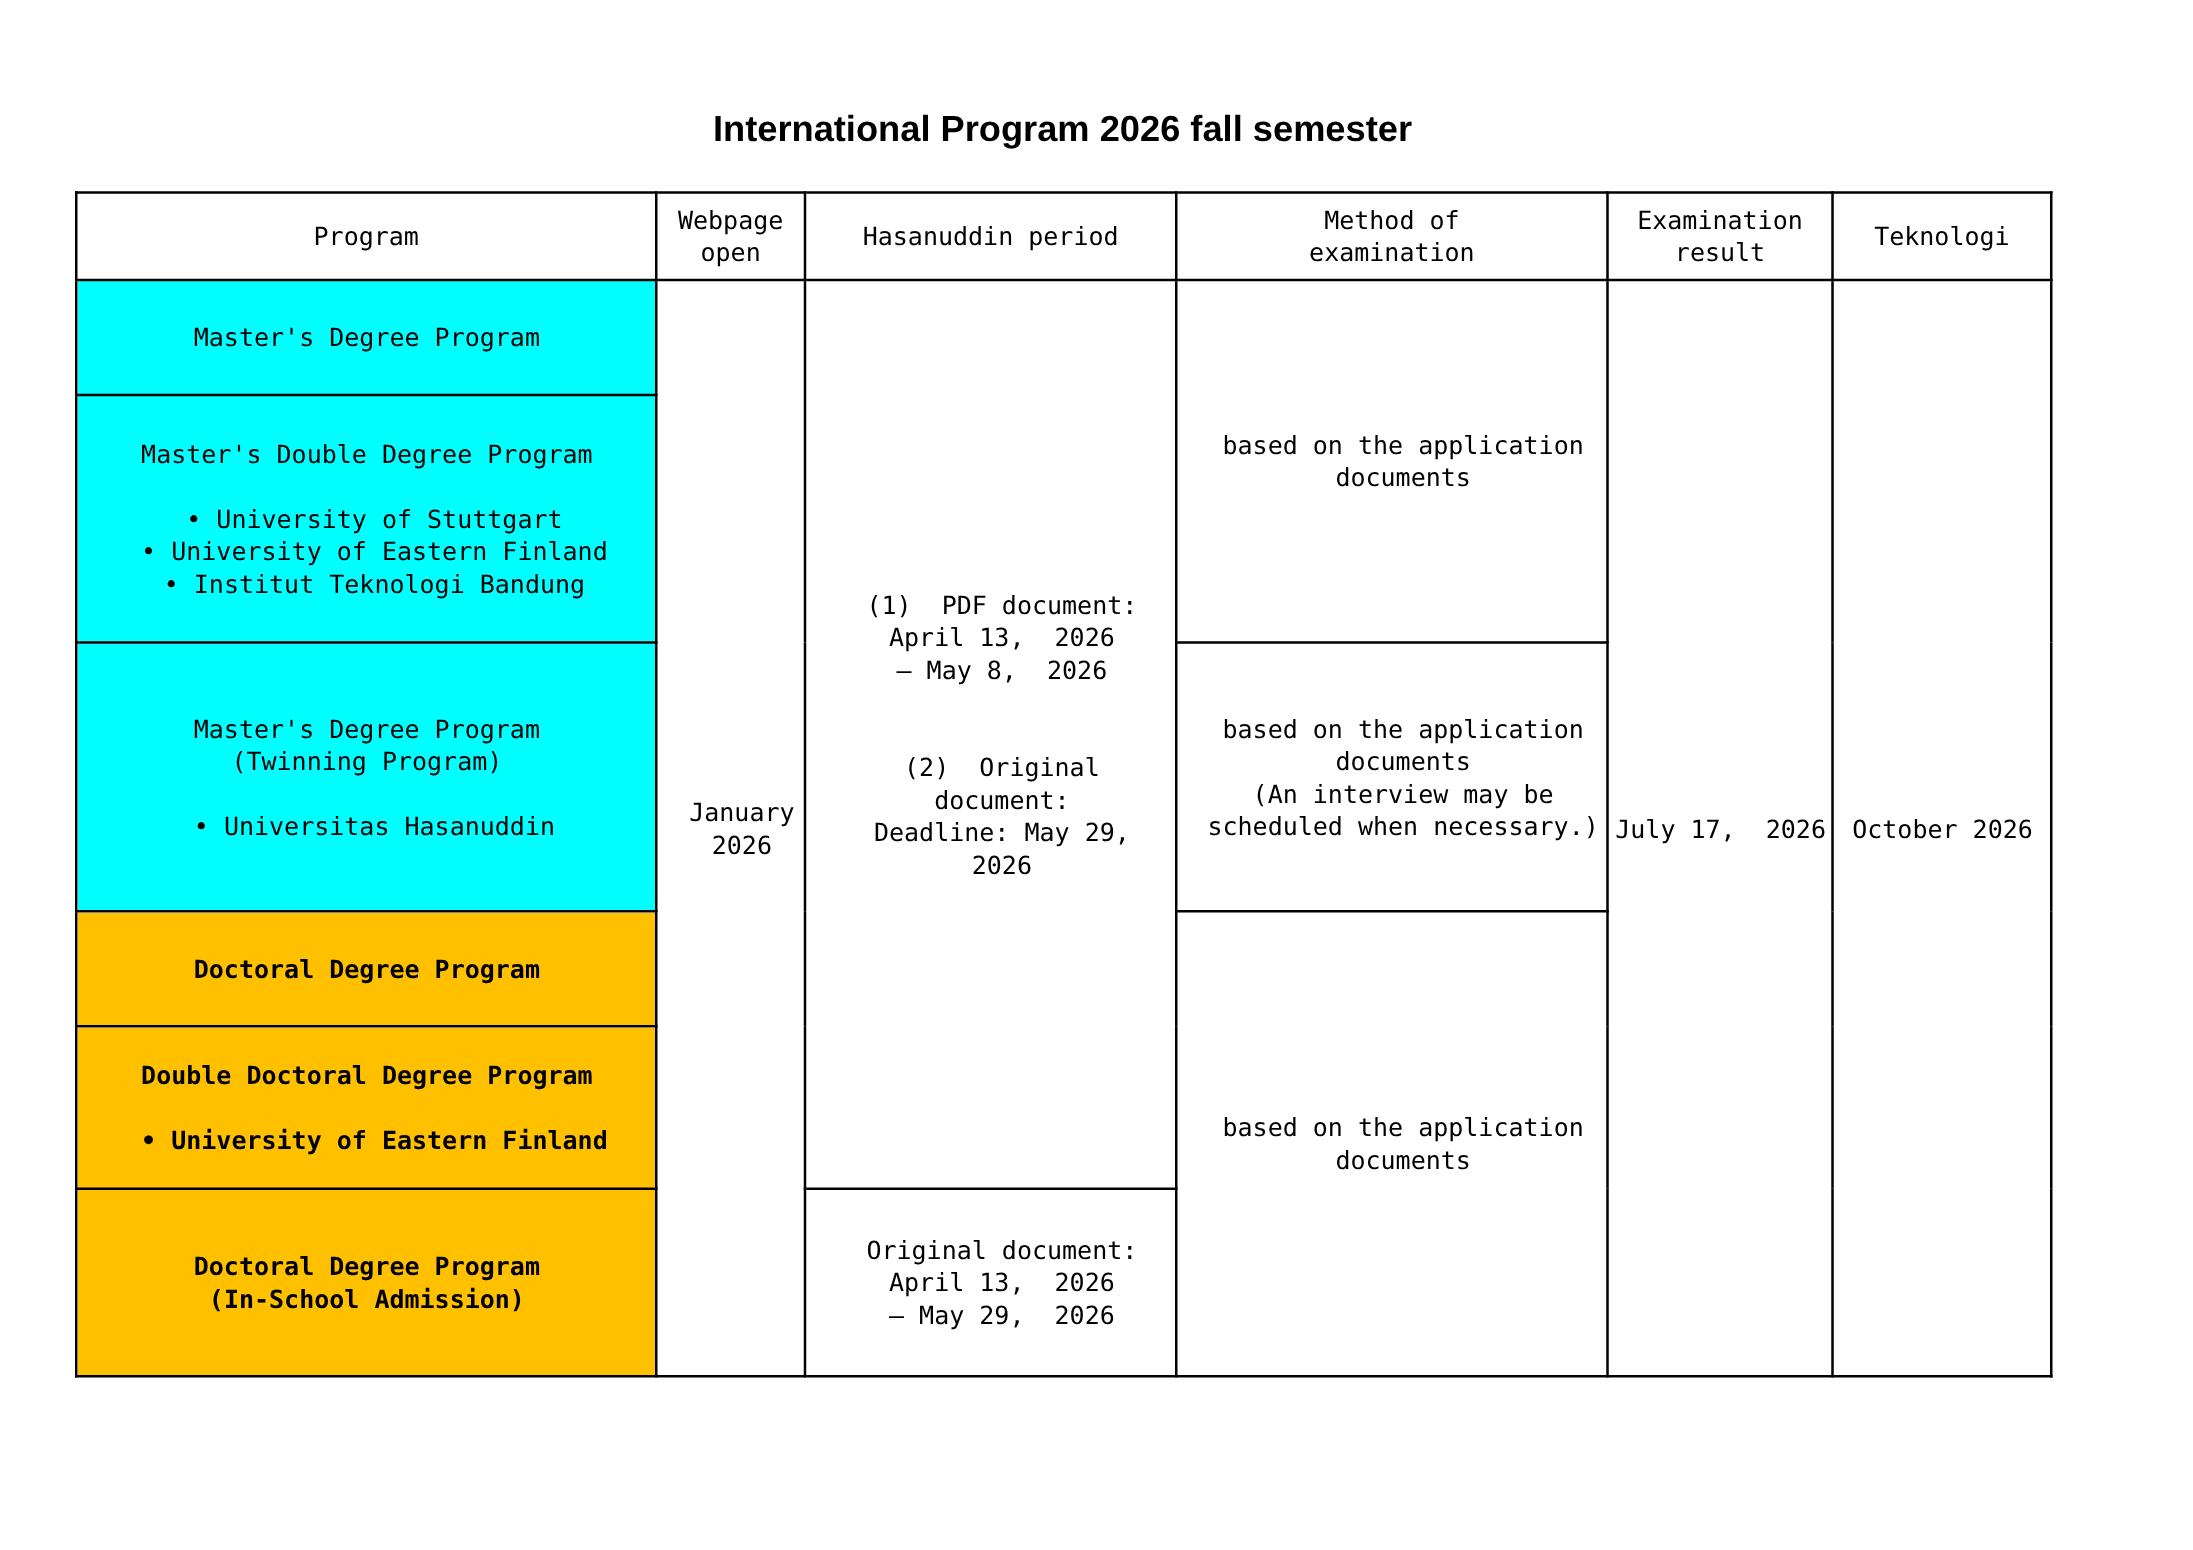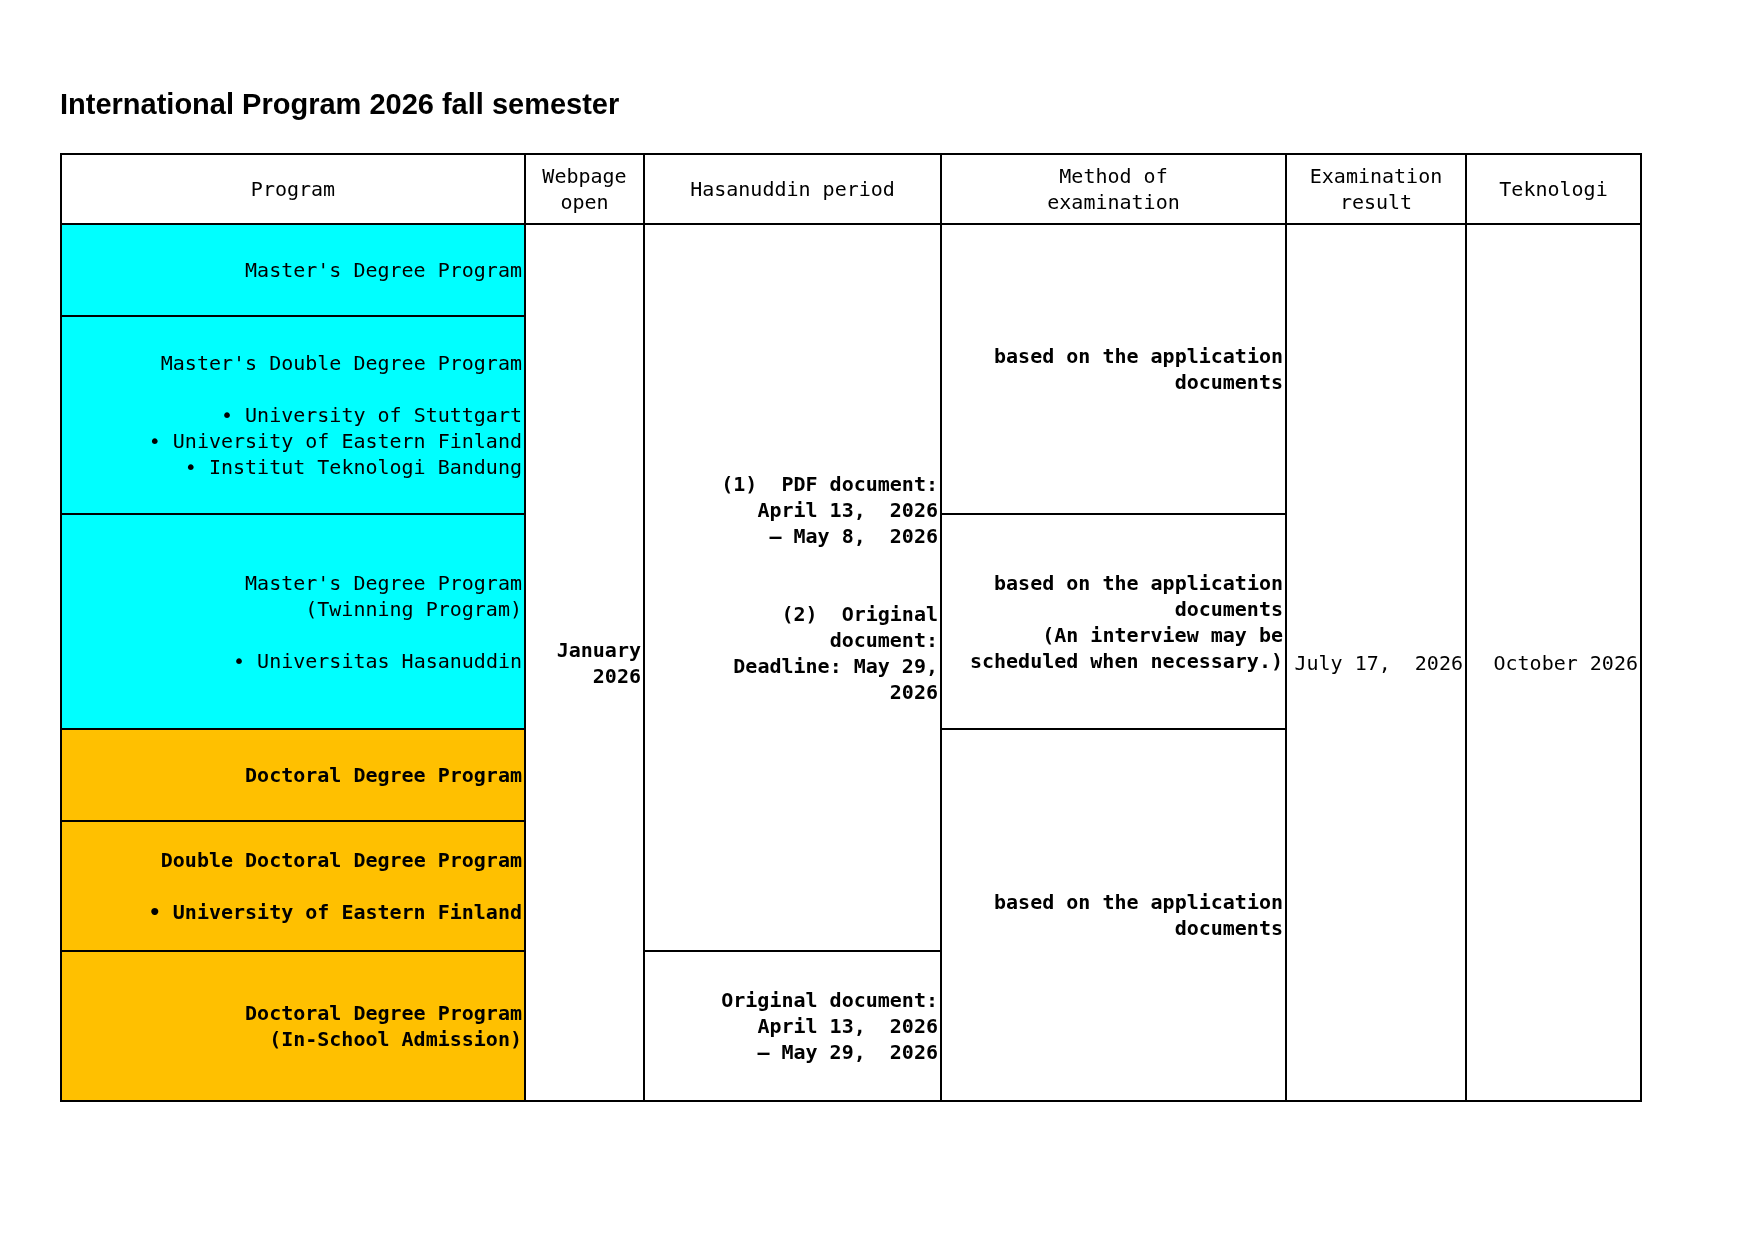--- a/index.html
+++ b/index.html
@@ -12,21 +12,21 @@
     height: 1240px;
     position: relative;
     font-family: "DejaVu Sans Mono", monospace;
     color: #000000;
   }
   .page-title {
     position: absolute;
     left: 60px;
     top: 88px;
     width: 1580px;
-    text-align: left;
+    text-align: center;
     font-family: "Liberation Sans", sans-serif;
     font-weight: 700;
     font-size: 29px;
     letter-spacing: 0px;
     white-space: pre;
   }
   table.program-table {
     position: absolute;
     left: 60px;
     top: 153px;
@@ -42,25 +42,25 @@
     vertical-align: middle;
     white-space: pre-wrap;
     overflow: hidden;
     font-weight: normal;
   }
   .program-table th {
     text-align: center;
     background: #ffffff;
   }
   .program-table td {
-    text-align: right;
+    text-align: center;
     padding-left: 3px;
     padding-right: 2px;
   }
-  td.pad { padding-left: 20px; font-weight: bold; }
+  td.pad { padding-left: 20px; }
   td.bg-master   { background: var(--master-color, #00FFFF); }
   td.bg-doctoral { background: var(--doctoral-color, #FFC000); font-weight: bold; }
   
   tr.r-head { height: 70px; }
   tr.r1 { height: 92px; }
   tr.r2 { height: 198px; }
   tr.r3 { height: 215px; }
   tr.r4 { height: 92px; }
   tr.r5 { height: 130px; }
   tr.r6 { height: 150px; }

